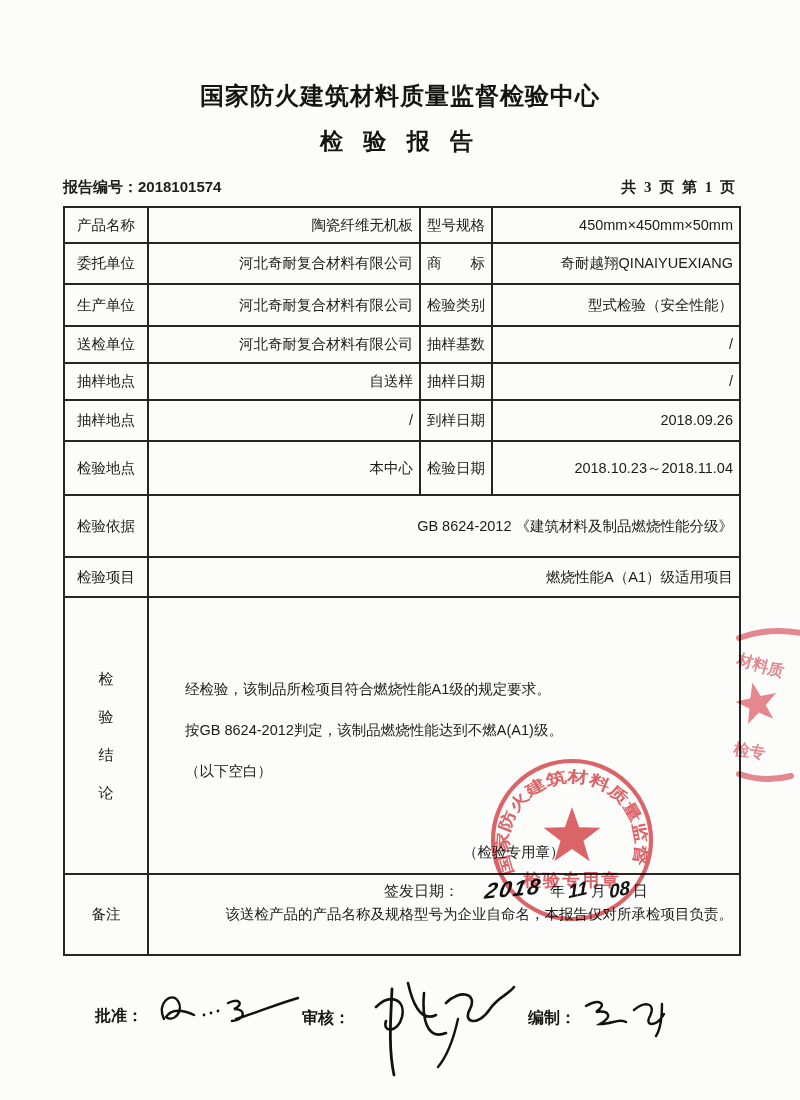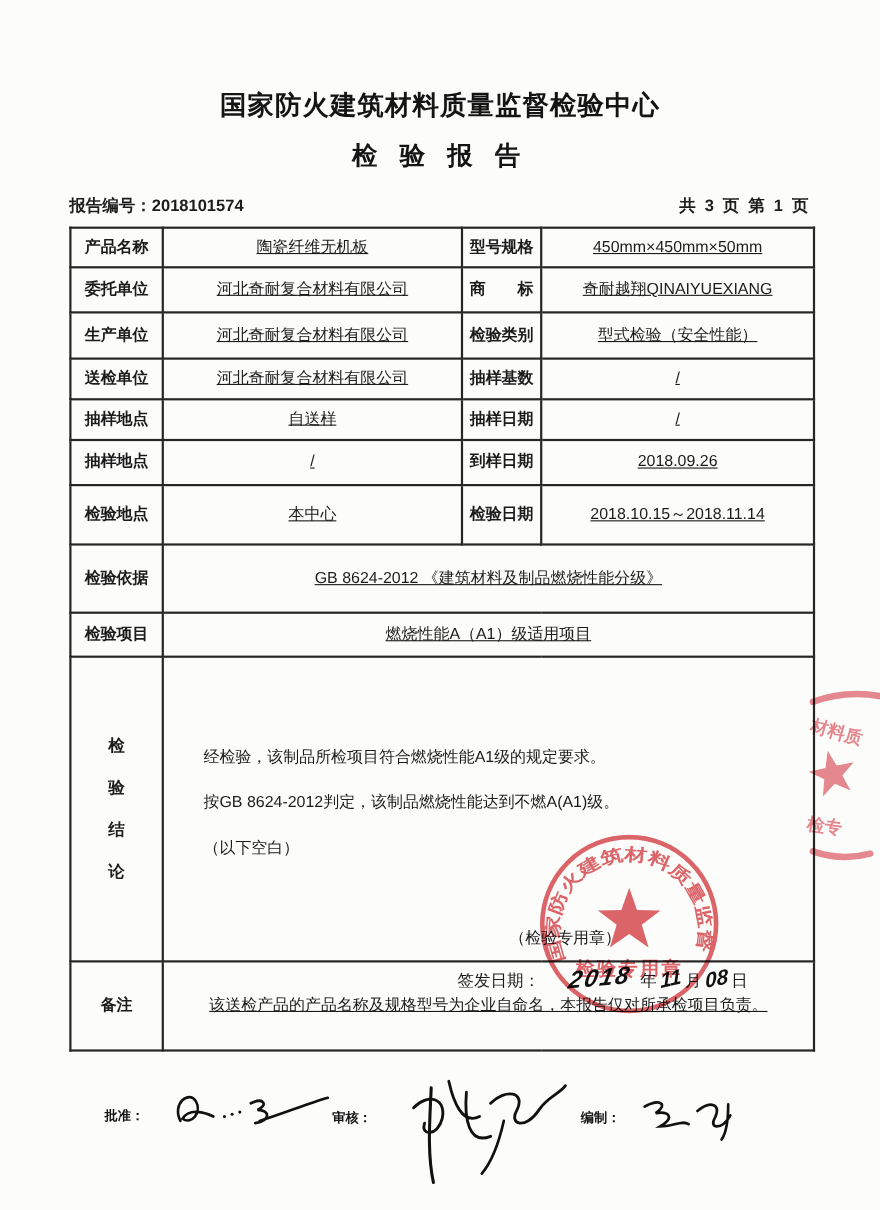--- a/index.html
+++ b/index.html
@@ -17,70 +17,70 @@
   }
   .report-title{
     position:absolute;top:126px;left:0;width:100%;
     text-align:center;font-size:23px;font-weight:bold;letter-spacing:7px;color:#141414;
   }
   .meta-row{
     position:absolute;top:178px;left:63px;width:674px;
     display:flex;justify-content:space-between;align-items:flex-end;
     font-size:15px;font-weight:bold;
   }
-  .meta-row .pages{letter-spacing:2px;}
+  .meta-row .pages{letter-spacing:2px;font-family:Liberation Serif, serif;}
 
   
   table.report{
     position:absolute;top:206px;left:63px;
     border-collapse:collapse;table-layout:fixed;width:676px;
   }
   table.report td{
     border:2px solid #262626;
     font-size:14.5px;line-height:19px;color:#1b1b1b;
     padding:2px 6px;vertical-align:middle;
     overflow:hidden;
   }
-  td.lbl{text-align:center;font-size:15px;padding:2px 2px;font-weight:bold;}
-  td.val{text-align:center;padding-left:8px;text-decoration:underline;}
+  td.lbl{text-align:center;font-size:15px;padding:2px 2px;}
+  td.val{text-align:right;padding-left:8px;}
   col.c1{width:84px;} col.c2{width:272px;} col.c3{width:72px;} col.c4{width:248px;}
 
   
   td.concl-label{vertical-align:middle;}
   .vlabel{display:flex;flex-direction:column;align-items:center;gap:19px;font-size:15px;}
   td.concl-body{vertical-align:top;position:relative;}
   .concl-text{padding:12px 10px 0 30px;}
   .concl-text p{margin:0 0 22px 0;font-size:14.5px;}
 
   
   .stamp-note{
     position:absolute;left:463px;top:843px;font-size:14.5px;color:#1b1b1b;z-index:3;
   }
   .sign-date{
-    position:absolute;left:416px;top:876px;z-index:3;
+    position:absolute;left:384px;top:876px;z-index:3;
     display:flex;align-items:baseline;font-size:15px;color:#1b1b1b;
   }
   .sign-date .gap1{width:26px;}
   .hand{font-style:italic;font-weight:bold;color:#111;}
   .hand.year{font-size:22px;transform:rotate(-5deg) skewX(-16deg);display:inline-block;letter-spacing:2px;}
   .hand.num{font-size:19px;transform:rotate(-12deg) skewX(-10deg);display:inline-block;margin:0 3px;}
   .sign-date .unit{margin-left:8px;}
 
   
   .seal-main{
     position:absolute;left:486px;top:754px;width:172px;height:172px;
     z-index:4;mix-blend-mode:multiply;opacity:.85;
   }
   .seal-edge{
     position:absolute;left:731px;top:622px;width:72px;height:170px;
     z-index:4;mix-blend-mode:multiply;opacity:.8;
   }
 
   
-  .footer-label{position:absolute;font-size:12px;font-weight:bold;color:#161616;z-index:2;}
+  .footer-label{position:absolute;font-size:16px;font-weight:bold;color:#161616;z-index:2;}
   .lab-approve{left:95px;top:1006px;}
   .lab-review{left:302px;top:1008px;}
   .lab-prepare{left:528px;top:1008px;}
   .sig{position:absolute;z-index:1;}
   .sig-approve{left:152px;top:985px;}
   .sig-review{left:362px;top:975px;}
   .sig-prepare{left:578px;top:992px;}
 </style>
 </head>
 <body>
@@ -137,21 +137,21 @@
     <tr style="height:41px">
       <td class="lbl">抽样地点</td>
       <td class="val">/</td>
       <td class="lbl">到样日期</td>
       <td class="val">2018.09.26</td>
     </tr>
     <tr style="height:54px">
       <td class="lbl">检验地点</td>
       <td class="val">本中心</td>
       <td class="lbl">检验日期</td>
-      <td class="val">2018.10.15～2018.11.14</td>
+      <td class="val">2018.10.23～2018.11.04</td>
     </tr>
     <tr style="height:62px">
       <td class="lbl">检验依据</td>
       <td class="val" colspan="3">GB 8624-2012 《建筑材料及制品燃烧性能分级》</td>
     </tr>
     <tr style="height:40px">
       <td class="lbl">检验项目</td>
       <td class="val" colspan="3">燃烧性能A（A1）级适用项目</td>
     </tr>
     <tr style="height:277px">

